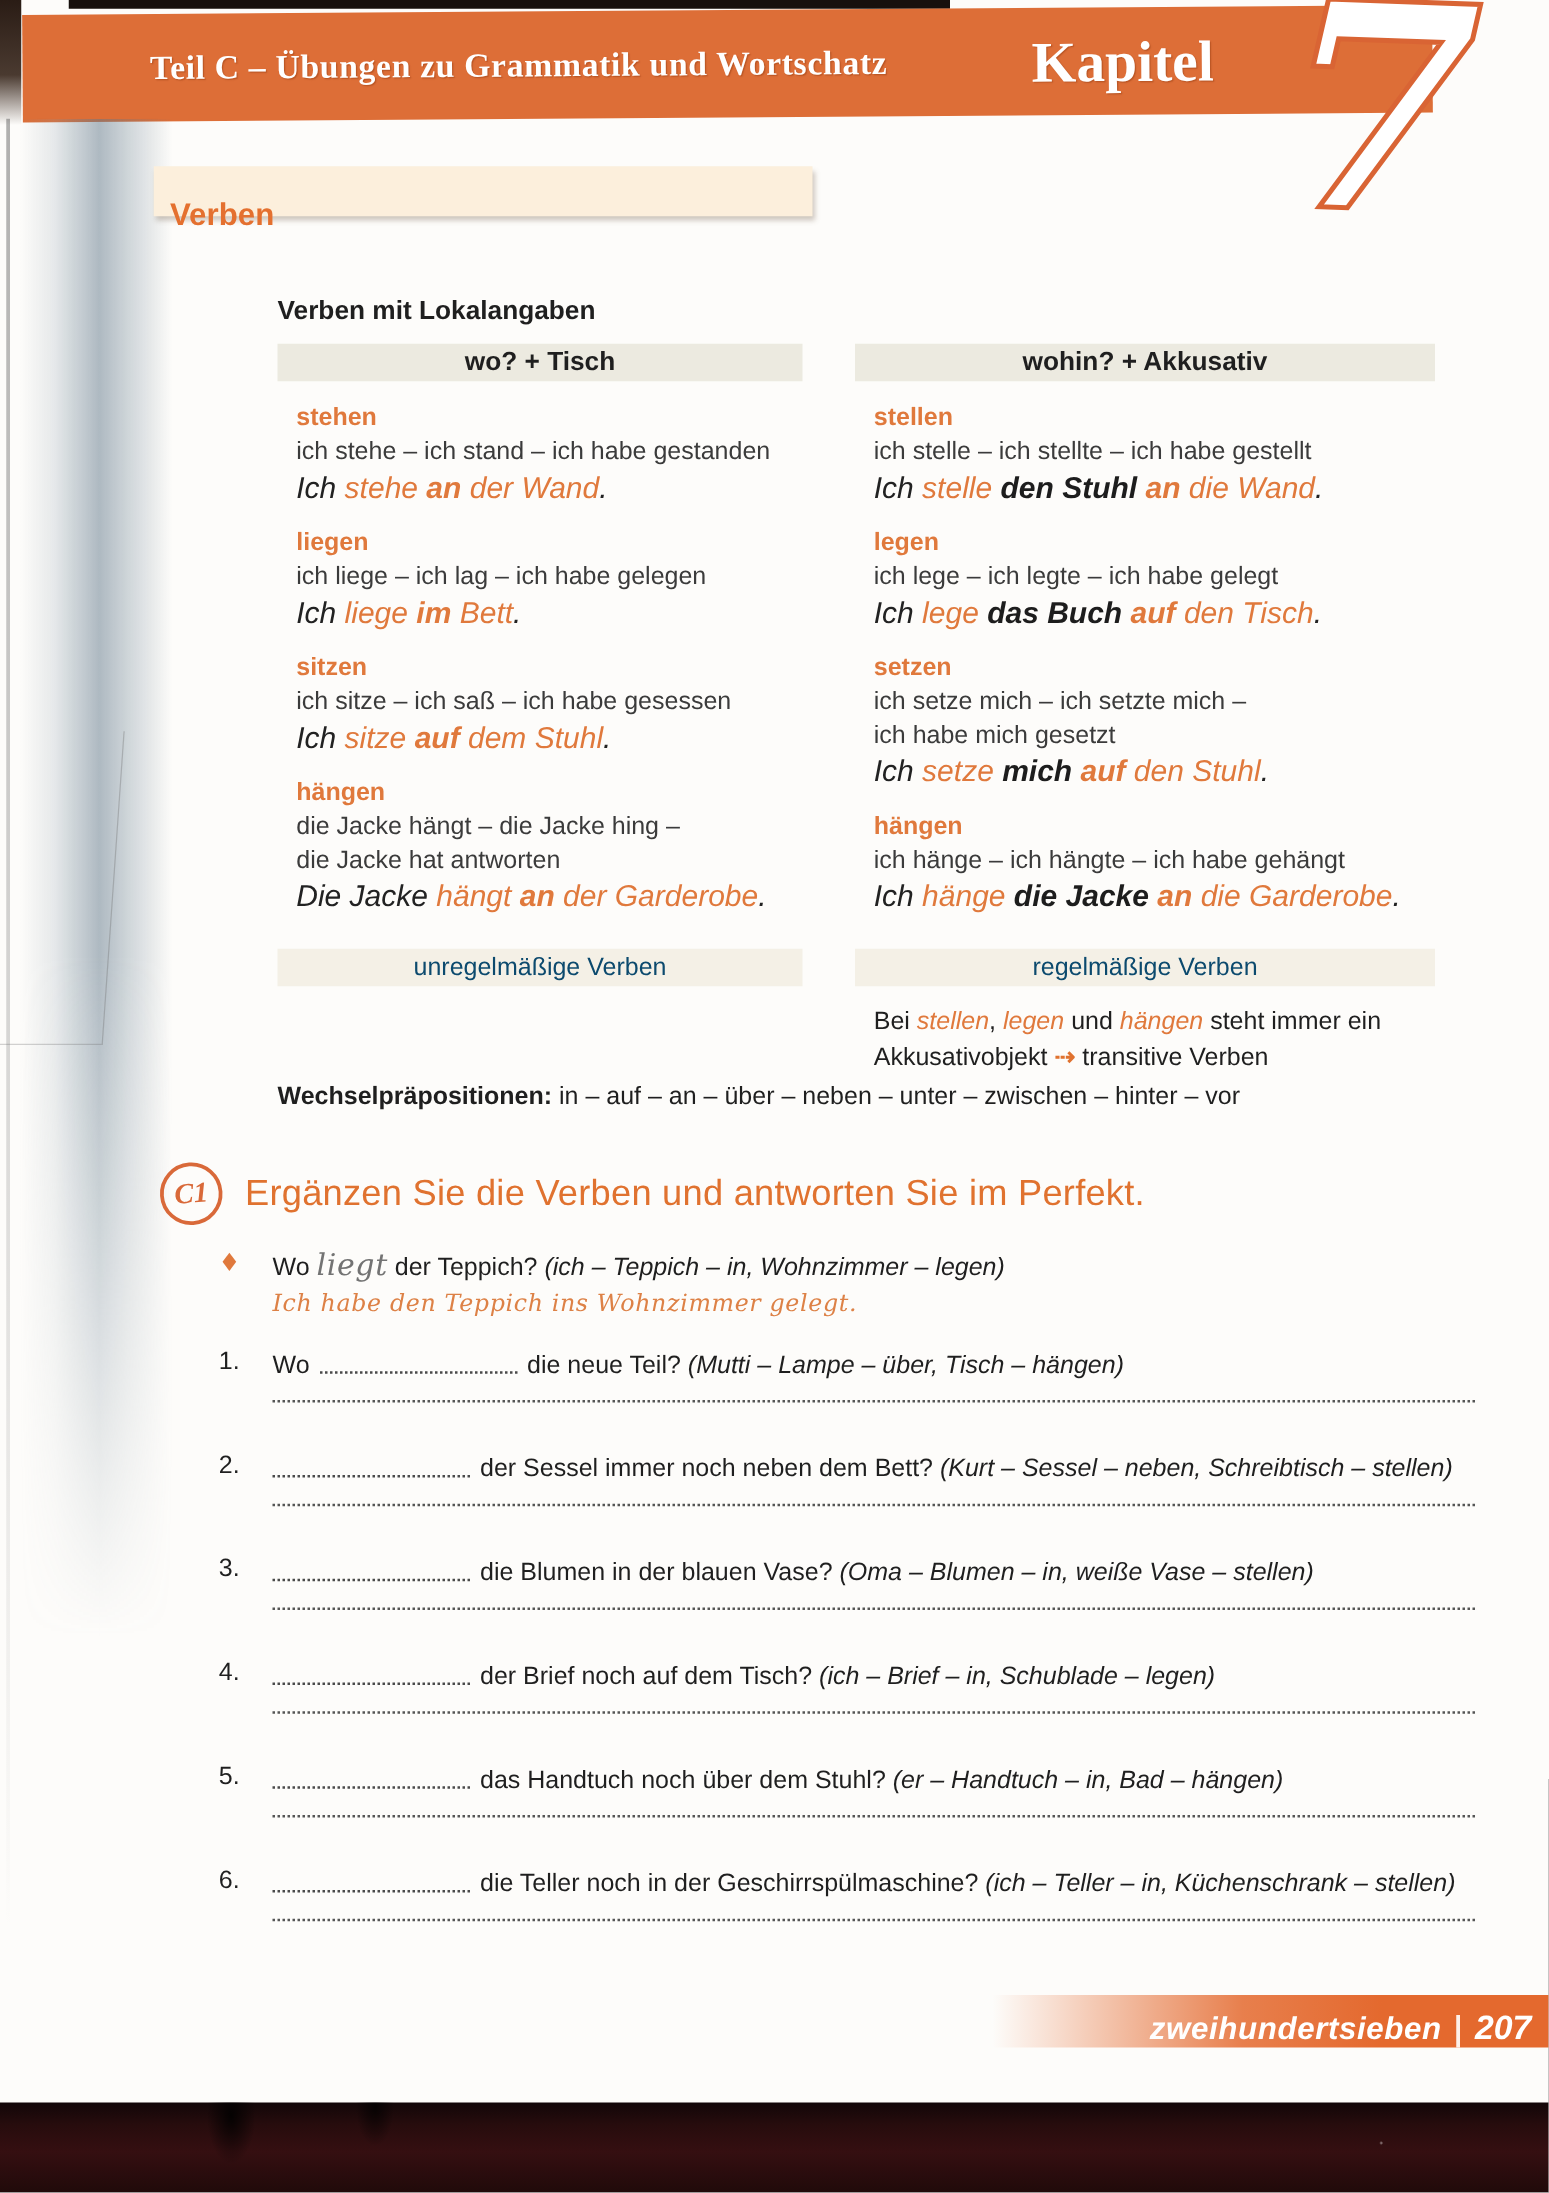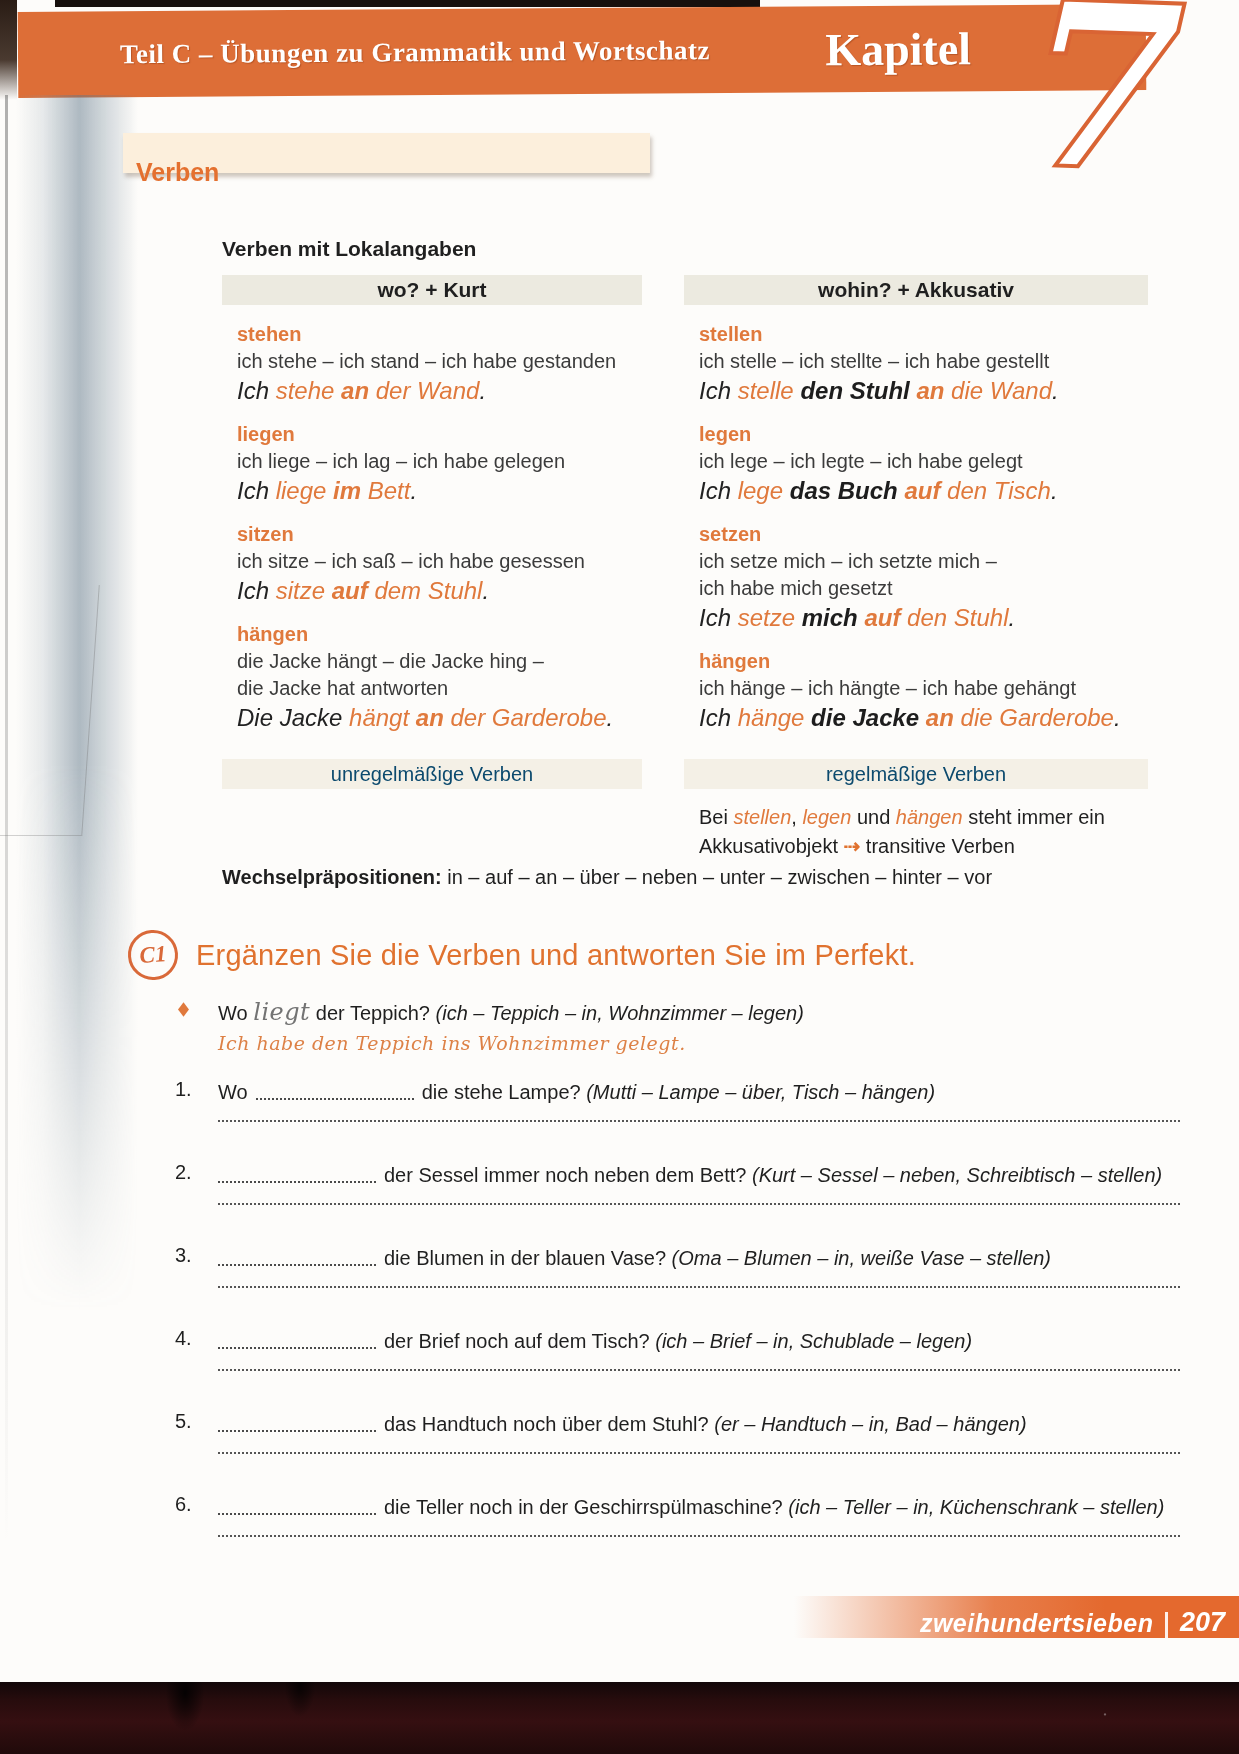--- a/index.html
+++ b/index.html
@@ -114,21 +114,21 @@
   <div class="paper-corner"></div>
 
   <div class="verben-box">
     <span>Verben</span>
   </div>
 
   <div class="grammar">
     <div class="g-title">Verben mit Lokalangaben</div>
     <div class="g-cols">
       <div class="g-col g-col-left">
-        <div class="g-header">wo? + Kurt</div>
+        <div class="g-header">wo? + Tisch</div>
         <div class="g-entries" id="left-entries">
             <div class="g-entry">
               <div class="g-verb">stehen</div>
               <div class="g-conj">ich stehe – ich stand – ich habe gestanden</div>
               <div class="g-example"><span class="seg-n">Ich </span><span class="seg-or">stehe </span><span class="seg-ob">an </span><span class="seg-or">der Wand</span><span class="seg-n">.</span></div>
             </div>
             <div class="g-entry">
               <div class="g-verb">liegen</div>
               <div class="g-conj">ich liege – ich lag – ich habe gelegen</div>
               <div class="g-example"><span class="seg-n">Ich </span><span class="seg-or">liege </span><span class="seg-ob">im </span><span class="seg-or">Bett</span><span class="seg-n">.</span></div>
@@ -192,21 +192,21 @@
       <span class="diamond"></span>
       <span>Wo</span>
       <span class="hand">liegt</span>
       <span>der Teppich?</span>
       <span class="hint">(ich – Teppich – in, Wohnzimmer – legen)</span>
       <div class="ex-answer">Ich habe den Teppich ins Wohnzimmer gelegt.</div>
     </div>
     <div class="items" id="items">
         <div class="item">
           <span class="q-num">1.</span>
-          <div class="q-line"><span class="q-lead">Wo</span><span class="blank"></span><span>die stehe Lampe? </span><span class="hint">(Mutti – Lampe – über, Tisch – hängen)</span></div>
+          <div class="q-line"><span class="q-lead">Wo</span><span class="blank"></span><span>die neue Teil? </span><span class="hint">(Mutti – Lampe – über, Tisch – hängen)</span></div>
           <div class="answer-line"></div>
         </div>
         <div class="item">
           <span class="q-num">2.</span>
           <div class="q-line"><span class="blank"></span><span>der Sessel immer noch neben dem Bett? </span><span class="hint">(Kurt – Sessel – neben, Schreibtisch – stellen)</span></div>
           <div class="answer-line"></div>
         </div>
         <div class="item">
           <span class="q-num">3.</span>
           <div class="q-line"><span class="blank"></span><span>die Blumen in der blauen Vase? </span><span class="hint">(Oma – Blumen – in, weiße Vase – stellen)</span></div>

